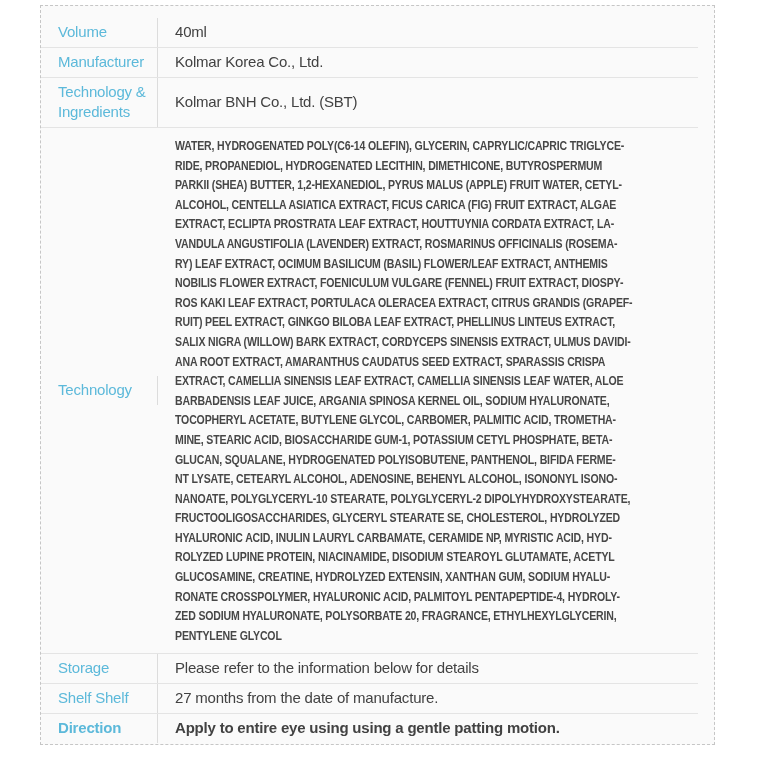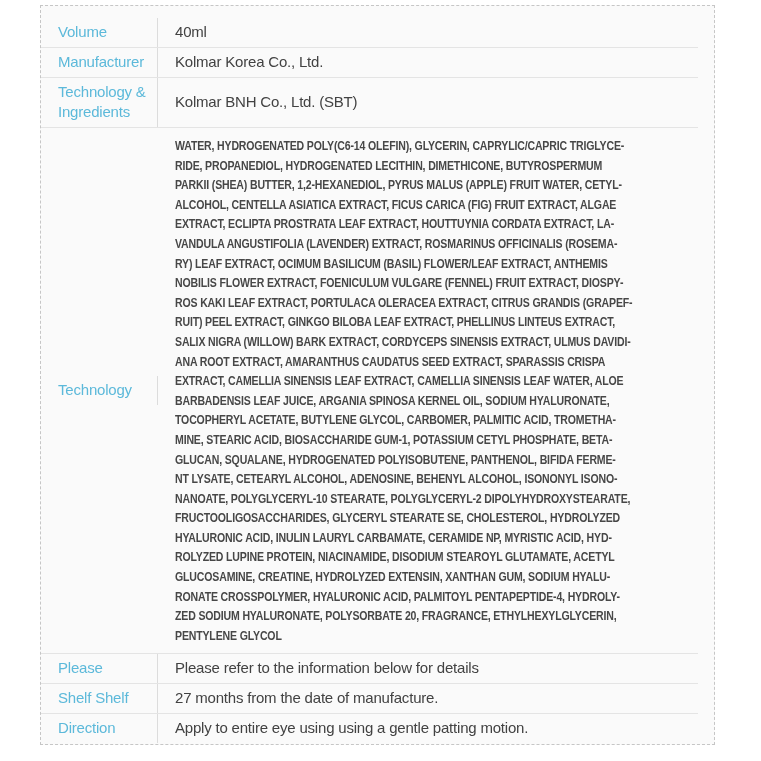--- a/index.html
+++ b/index.html
@@ -29,20 +29,21 @@
     margin-top: 12px;
   }
   .spec-row {
     display: flex;
     align-items: center;
     margin-right: 16px;
     border-bottom: 1px solid var(--row-sep, #e4e4e4);
   }
   .spec-row:last-child {
     border-bottom: none;
+    font-weight: bold;
   }
   .spec-label {
     flex: 0 0 117px;
     width: 117px;
     box-sizing: border-box;
     padding: 4px 8px 5px 17px;
     border-right: 1px solid var(--divider, #dcdcdc);
     color: var(--label-color, #5cb9da);
     font-size: 15px;
     line-height: 20px;
@@ -121,21 +122,21 @@
               <div class="ing-line">HYALURONIC ACID, INULIN LAURYL CARBAMATE, CERAMIDE NP, MYRISTIC ACID, HYD-</div>
               <div class="ing-line">ROLYZED LUPINE PROTEIN, NIACINAMIDE, DISODIUM STEAROYL GLUTAMATE, ACETYL</div>
               <div class="ing-line">GLUCOSAMINE, CREATINE, HYDROLYZED EXTENSIN, XANTHAN GUM, SODIUM HYALU-</div>
               <div class="ing-line">RONATE CROSSPOLYMER, HYALURONIC ACID, PALMITOYL PENTAPEPTIDE-4, HYDROLY-</div>
               <div class="ing-line">ZED SODIUM HYALURONATE, POLYSORBATE 20, FRAGRANCE, ETHYLHEXYLGLYCERIN,</div>
               <div class="ing-line">PENTYLENE GLYCOL</div>
             </div>
           </div>
         </div>
         <div class="spec-row">
-          <div class="spec-label">Please</div>
+          <div class="spec-label">Storage</div>
           <div class="spec-value">Please refer to the information below for details</div>
         </div>
         <div class="spec-row">
           <div class="spec-label">Shelf Shelf</div>
           <div class="spec-value">27 months from the date of manufacture.</div>
         </div>
         <div class="spec-row">
           <div class="spec-label">Direction</div>
           <div class="spec-value">Apply to entire eye using using a gentle patting motion.</div>
         </div>

